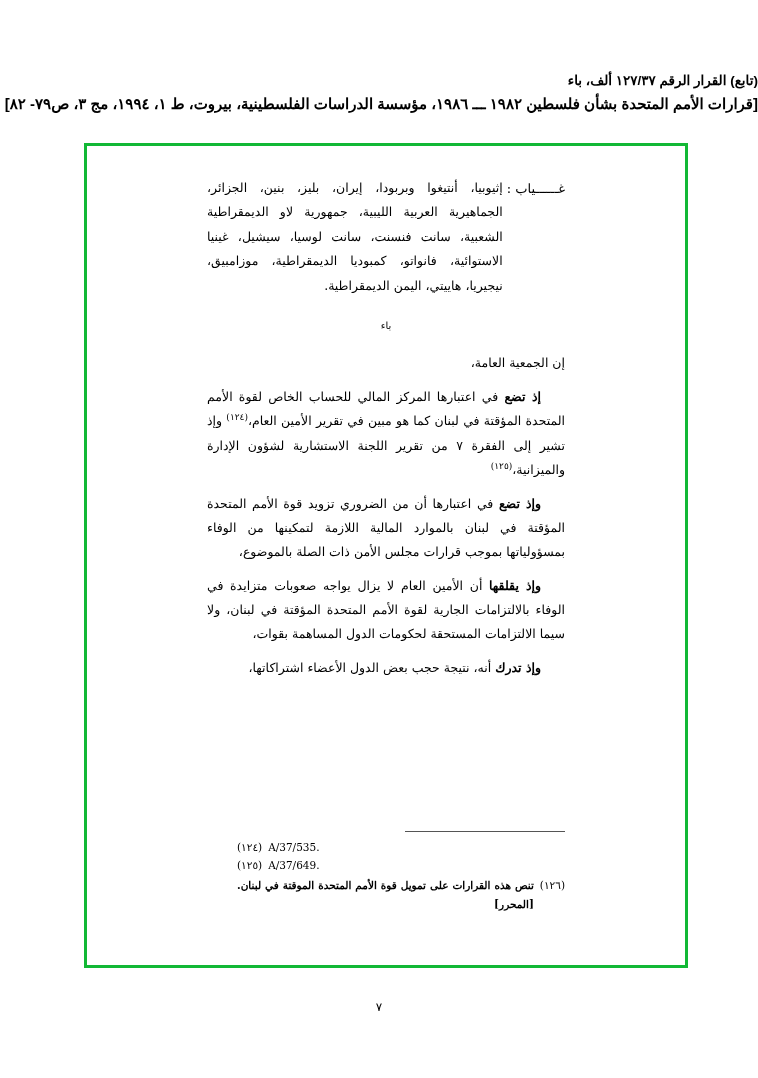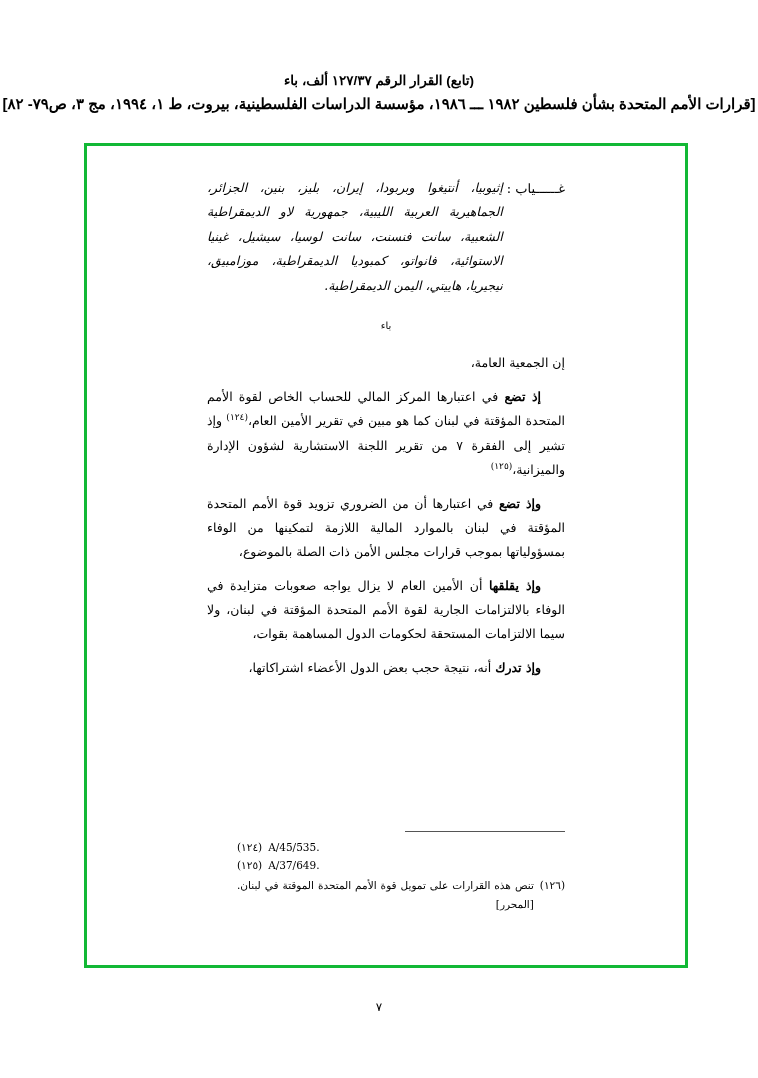--- a/index.html
+++ b/index.html
@@ -20,21 +20,20 @@
     position: absolute;
     inset: 0;
   }
 
   
   .doc-header {
     position: absolute;
     top: 72px;
     left: 0;
     right: 0;
-    text-align: center;
   }
   .doc-header .title {
     font-family: "Liberation Sans", sans-serif;
     font-weight: bold;
     font-size: 13.5px;
     letter-spacing: 0;
     direction: rtl;
   }
   .doc-header .source {
     font-family: "Liberation Sans", sans-serif;
@@ -77,21 +76,20 @@
   }
   .absent-label {
     white-space: nowrap;
     font-size: 13px;
     letter-spacing: 0.5px;
   }
   .absent-list {
     text-align: justify;
     text-align-last: right;
     flex: 1;
-    font-style: italic;
   }
 
   .letter-head {
     text-align: center;
     margin: 12px 0 16px 0;
     font-size: 10px;
   }
 
   .para {
     margin-bottom: 9px;
@@ -130,21 +128,21 @@
     gap: 6px;
   }
   .fn-row.right {
     justify-content: flex-end;
   }
   .fn-num { white-space: nowrap; }
   .fn-text {
     direction: ltr;
     font-family: "DejaVu Serif", "Liberation Serif", serif;
   }
-  .fn-text-ar { direction: rtl; }
+  .fn-text-ar { direction: rtl; font-weight: bold; }
   .fn-last {
     margin-top: 2px;
     text-align: justify;
   }
 
   
   .page-number {
     position: absolute;
     top: 1000px;
     left: 0;
@@ -195,21 +193,21 @@
       <div class="para">
         <b>وإذ تدرك</b><span> أنه، نتيجة حجب بعض الدول الأعضاء اشتراكاتها،</span>
       </div>
 
     </div>
 
     <div class="footnotes">
       <div class="fn-rule"></div>
 
       <div class="fn-row right">
-        <span class="fn-text">A/45/535.</span>
+        <span class="fn-text">A/37/535.</span>
         <span class="fn-num">(١٢٤)</span>
       </div>
 
       <div class="fn-row right">
         <span class="fn-text">A/37/649.</span>
         <span class="fn-num">(١٢٥)</span>
       </div>
 
       <div class="fn-row fn-last">
         <span class="fn-num">(١٢٦)</span>

